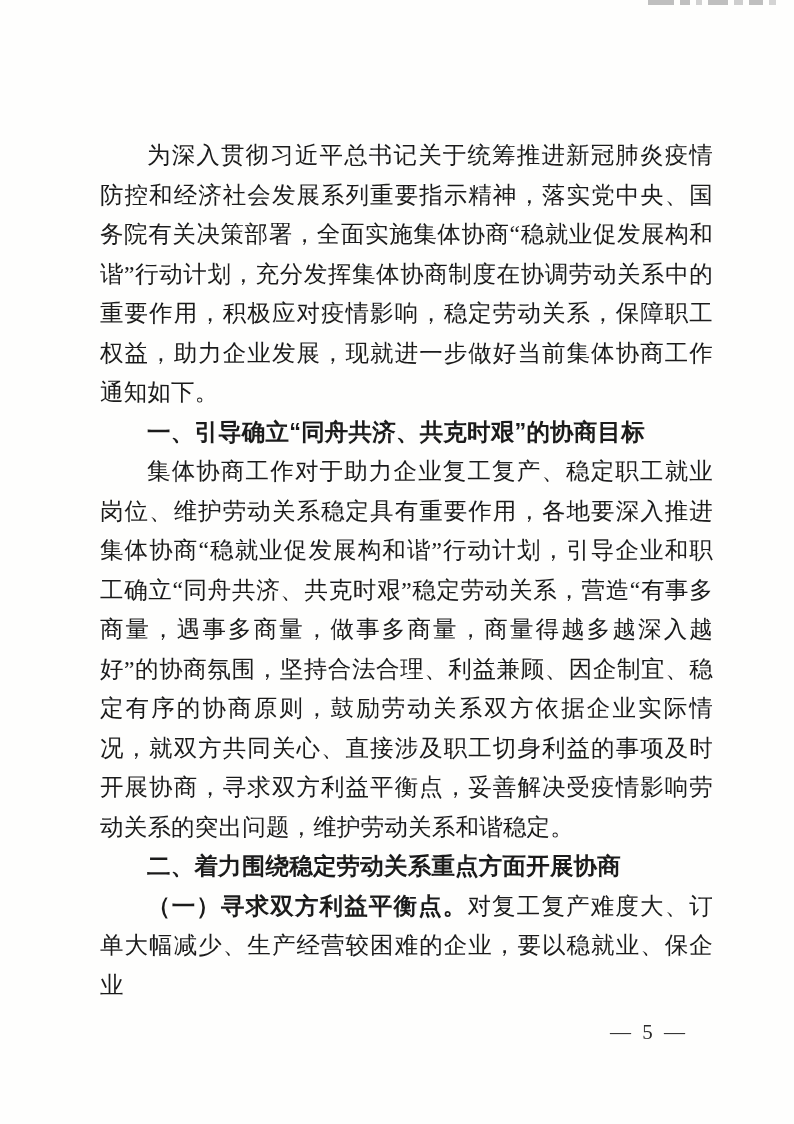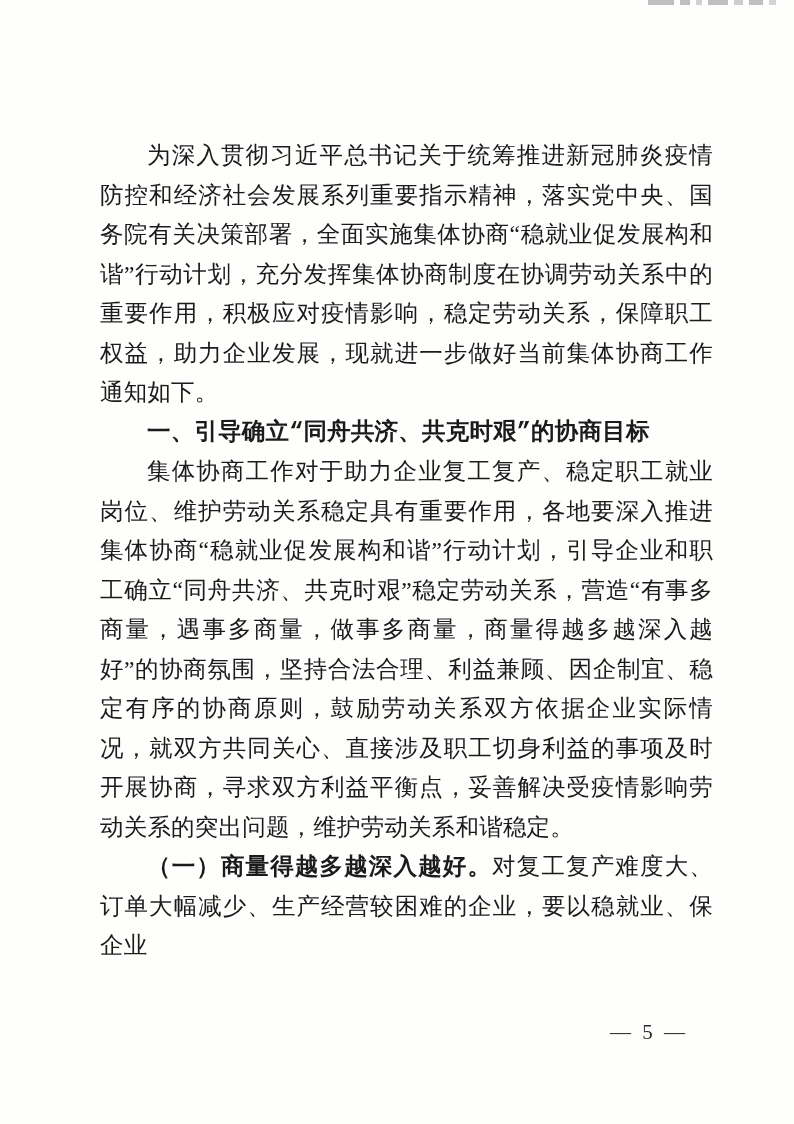--- a/index.html
+++ b/index.html
@@ -51,21 +51,21 @@
     text-justify: inter-ideograph;
     text-indent: 2em;
   }
 
   .heading {
     font-size: 23.5px;
     line-height: 39.5px;
     letter-spacing: 0.2px;
     font-weight: 700;
     text-indent: 2em;
-    font-family: Liberation Mono, monospace;
+    font-family: Liberation Sans, sans-serif;
   }
 
   .lead { font-weight: 700; }
 
   .page-number {
     position: absolute;
     top: 1020px;
     right: 106px;
     font-size: 21px;
     letter-spacing: 3px;
@@ -89,21 +89,22 @@
   </div>
 
   <main class="content">
 
     <p class="body">为深入贯彻习近平总书记关于统筹推进新冠肺炎疫情防控和经济社会发展系列重要指示精神，落实党中央、国务院有关决策部署，全面实施集体协商“稳就业促发展构和谐”行动计划，充分发挥集体协商制度在协调劳动关系中的重要作用，积极应对疫情影响，稳定劳动关系，保障职工权益，助力企业发展，现就进一步做好当前集体协商工作通知如下。</p>
 
     <h2 class="heading">一、引导确立“同舟共济、共克时艰”的协商目标</h2>
 
     <p class="body">集体协商工作对于助力企业复工复产、稳定职工就业岗位、维护劳动关系稳定具有重要作用，各地要深入推进集体协商“稳就业促发展构和谐”行动计划，引导企业和职工确立“同舟共济、共克时艰”稳定劳动关系，营造“有事多商量，遇事多商量，做事多商量，商量得越多越深入越好”的协商氛围，坚持合法合理、利益兼顾、因企制宜、稳定有序的协商原则，鼓励劳动关系双方依据企业实际情况，就双方共同关心、直接涉及职工切身利益的事项及时开展协商，寻求双方利益平衡点，妥善解决受疫情影响劳动关系的突出问题，维护劳动关系和谐稳定。</p>
 
+    <h2 class="heading">二、着力围绕稳定劳动关系重点方面开展协商</h2>
 
 
-    <p class="body"><span class="lead">（一）商量得越多越深入越好。</span><span>对复工复产难度大、订单大幅减少、生产经营较困难的企业，要以稳就业、保企业</span></p>
+    <p class="body"><span class="lead">（一）寻求双方利益平衡点。</span><span>对复工复产难度大、订单大幅减少、生产经营较困难的企业，要以稳就业、保企业</span></p>
 
   </main>
 
   <div class="page-number">—  5  —</div>
 
 </div>
 
 </body></html>

